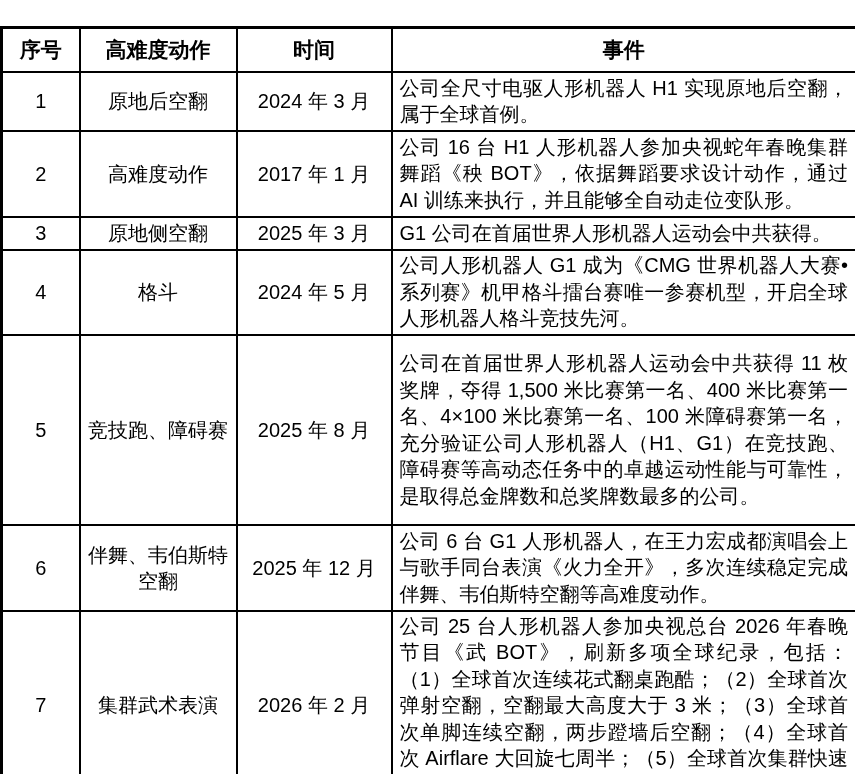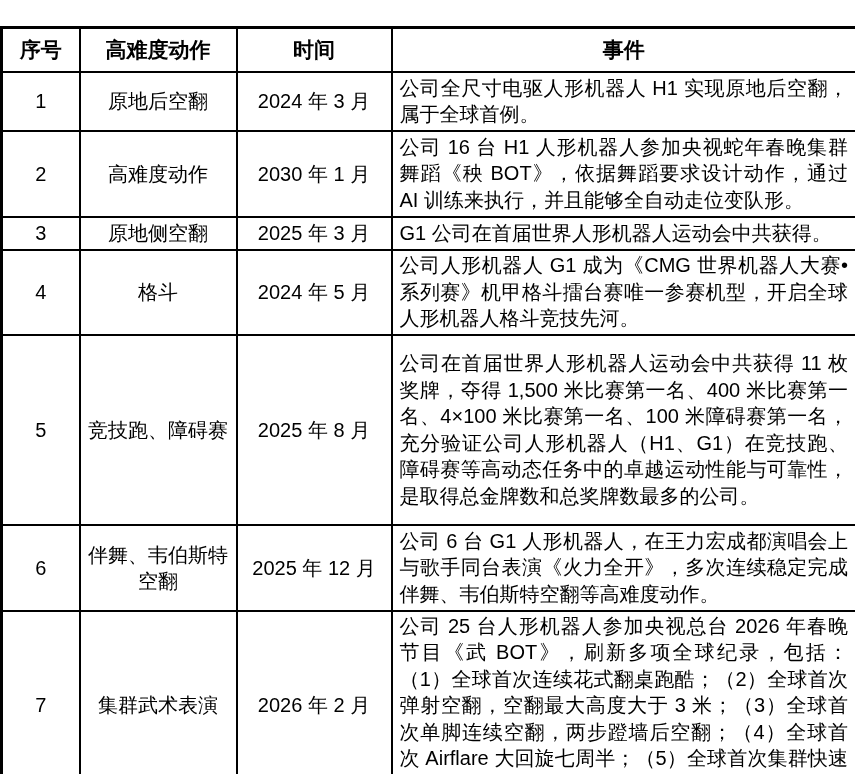--- a/index.html
+++ b/index.html
@@ -84,21 +84,21 @@
     <tbody>
       <tr class="r0">
         <td class="seq">1</td>
         <td class="action">原地后空翻</td>
         <td class="time">2024 年 3 月</td>
         <td class="event">公司全尺寸电驱人形机器人 H1 实现原地后空翻，属于全球首例。</td>
       </tr>
       <tr class="r1">
         <td class="seq">2</td>
         <td class="action">高难度动作</td>
-        <td class="time">2030 年 1 月</td>
+        <td class="time">2017 年 1 月</td>
         <td class="event">公司 16 台 H1 人形机器人参加央视蛇年春晚集群舞蹈《秧 BOT》，依据舞蹈要求设计动作，通过 AI 训练来执行，并且能够全自动走位变队形。</td>
       </tr>
       <tr class="r2">
         <td class="seq">3</td>
         <td class="action">原地侧空翻</td>
         <td class="time">2025 年 3 月</td>
         <td class="event">G1 公司在首届世界人形机器人运动会中共获得。</td>
       </tr>
       <tr class="r3">
         <td class="seq">4</td>

